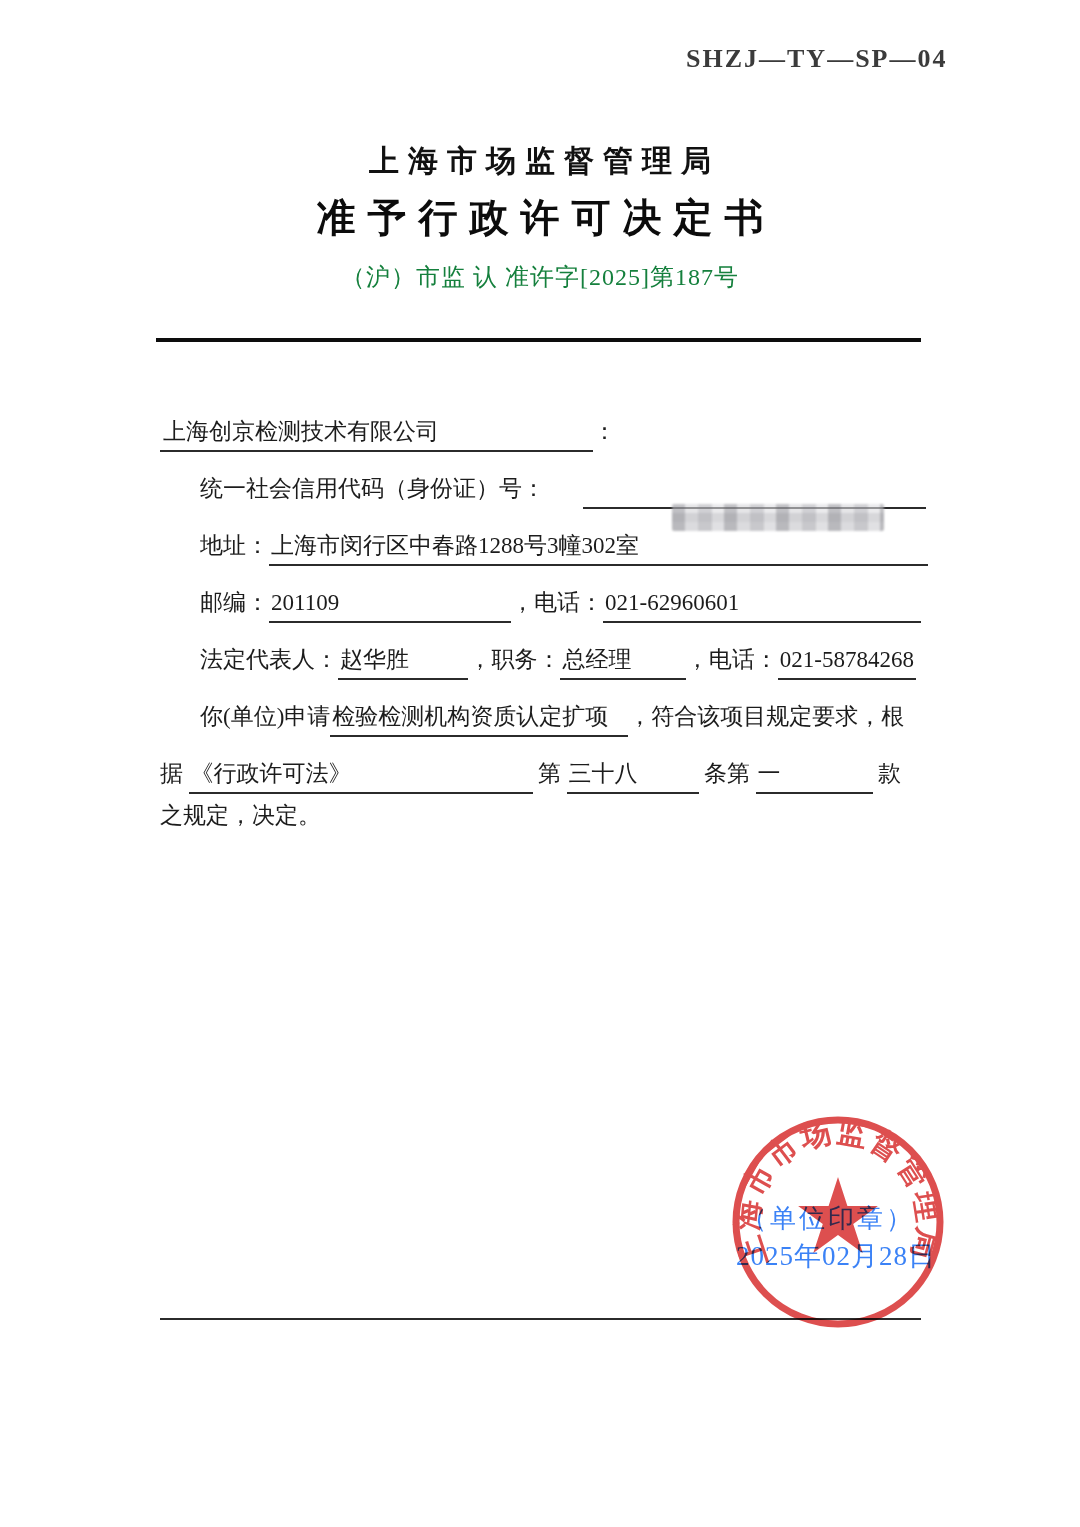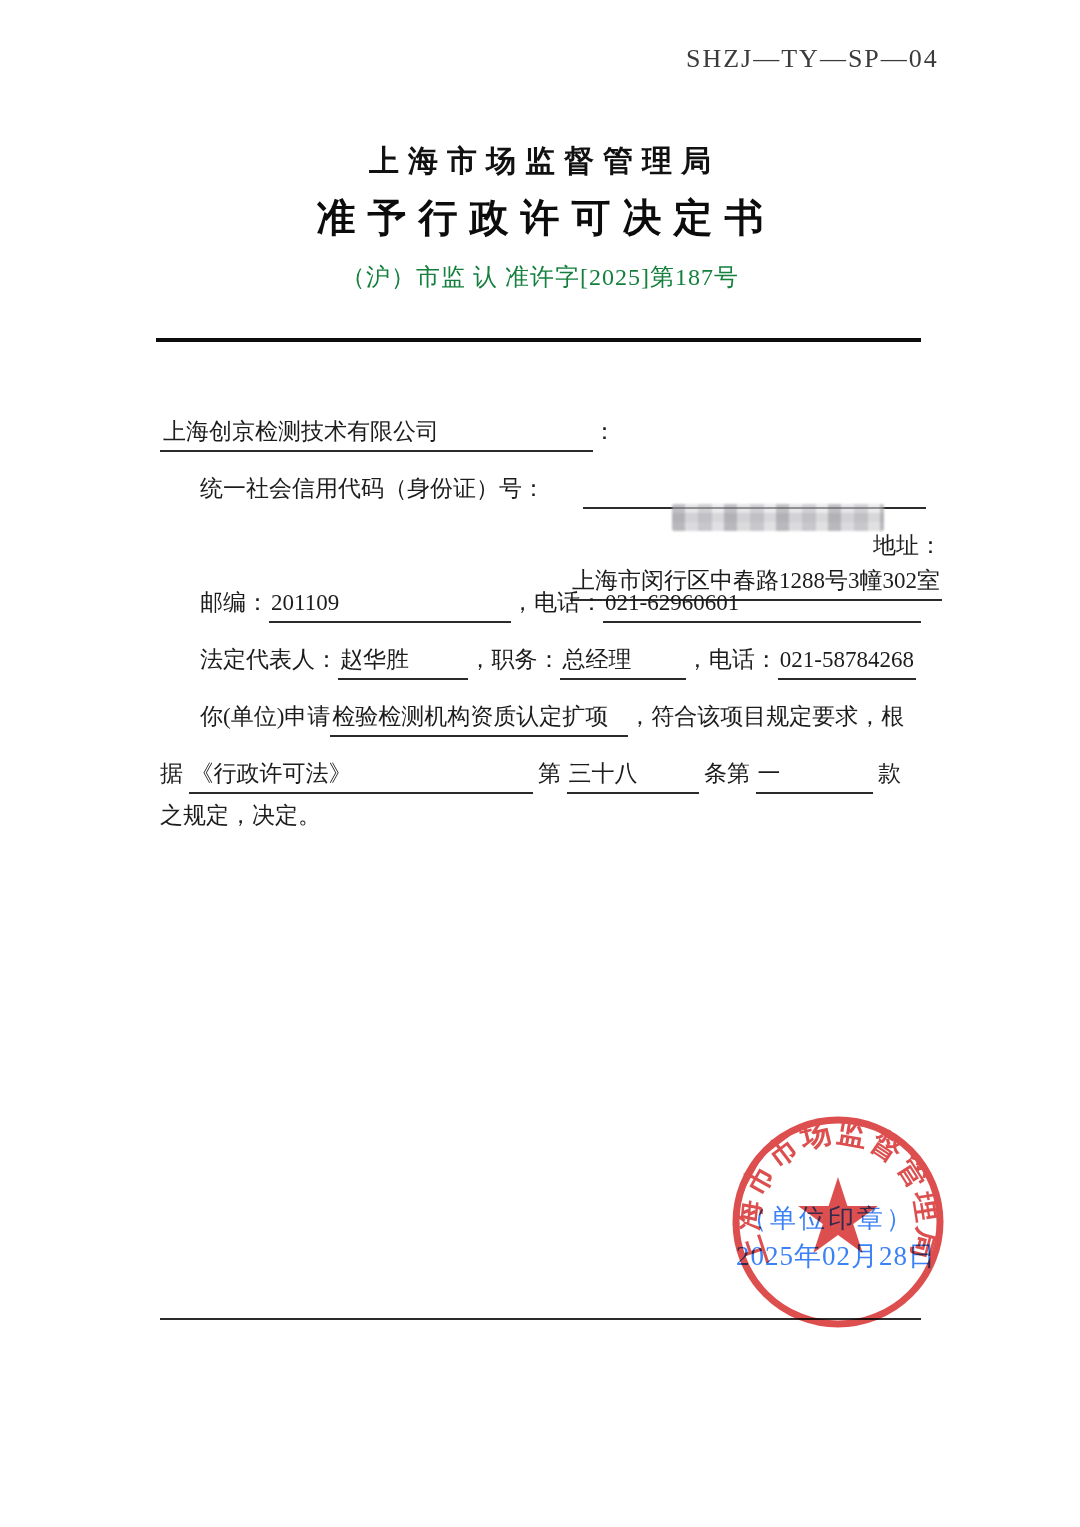--- a/index.html
+++ b/index.html
@@ -9,20 +9,21 @@
     background:#ffffff;
     font-family:"Liberation Serif","DejaVu Serif",serif;
     color:#1c1c1c;
     overflow:hidden;
   }
   
   .form-code{
     position:absolute;top:44px;left:686px;
     font-size:26px;letter-spacing:2px;color:#3b3b3b;
     white-space:nowrap;
+    font-weight:bold;
   }
   .agency{
     position:absolute;top:141px;left:0;width:100%;
     text-align:center;
     font-family:"Liberation Sans","DejaVu Sans",sans-serif;
     font-size:30px;font-weight:600;
     letter-spacing:9px;text-indent:9px;color:#111;
   }
   .doc-title{
     position:absolute;top:191px;left:0;width:100%;
@@ -54,21 +55,21 @@
   .row2{top:474px;left:200px;right:154px;gap:38px;}
   .row2 .ul{position:relative;}
   .redact{
     position:absolute;left:89px;top:0px;width:212px;height:27px;
     background:
       repeating-linear-gradient(90deg, rgba(150,150,156,.55) 0 13px, rgba(205,205,210,.40) 13px 26px, rgba(172,172,178,.50) 26px 40px, rgba(218,218,222,.38) 40px 52px),
       repeating-linear-gradient(0deg, rgba(196,196,200,.45) 0 9px, rgba(162,162,168,.45) 9px 18px, rgba(225,225,228,.35) 18px 27px);
     filter:blur(1.2px);
     border-radius:2px;
   }
-  .row3{top:531px;left:200px;right:138px;flex-direction:column;}
+  .row3{top:531px;left:200px;right:152px;}
   .row4{top:588px;left:200px;right:159px;}
   .row4 .ul-post{width:238px;}
   .row5{top:645px;left:200px;right:164px;}
   .row5 .ul-rep{width:127px;}
   .row5 .ul-pos{width:122px;}
   .row6{top:702px;left:200px;right:158px;}
   .row6 .ul-apply{width:294px;}
   .row7{top:759px;left:160px;width:741px;justify-content:space-between;}
   .row7 .ul-law{width:340px;}
   .row7 .ul-art{width:128px;}

